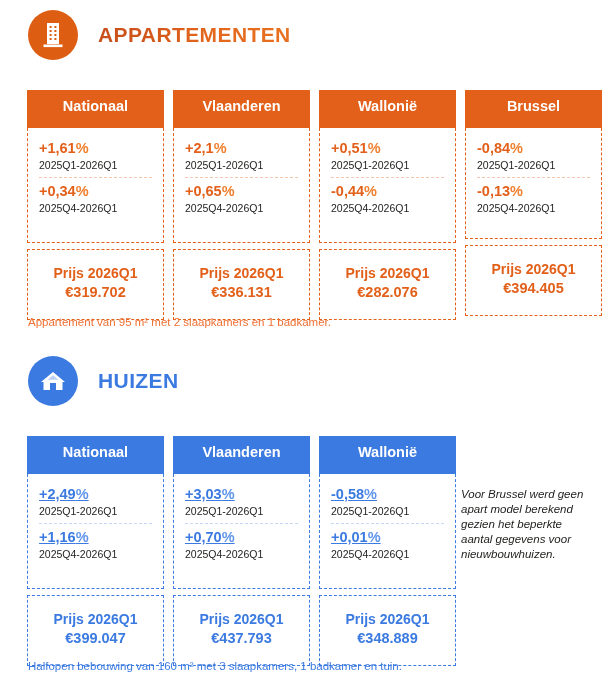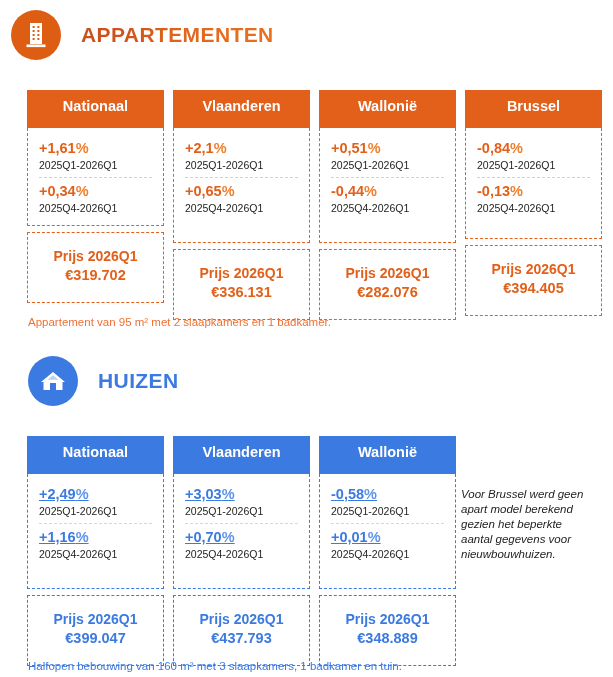--- a/index.html
+++ b/index.html
@@ -77,21 +77,21 @@
 
   .caption { font-size: 11.5px; color: #ef7033; }
   .caption.blue-c { color: #3b7ae0; }
 
   .side-note {
     font-style: italic; font-size: 11.5px; line-height: 15px; color: #1d1d1b;
     font-family: "Liberation Sans", sans-serif;
   }
 
   
-  #appart-head { position: absolute; left: 11px; top: 10px; }
+  #appart-head { position: absolute; left: 28px; top: 10px; }
   #appart-table { position: absolute; left: 27px; top: 90px; }
   #appart-caption { position: absolute; left: 28px; top: 316px; }
   #huizen-head { position: absolute; left: 28px; top: 356px; }
   #huizen-table { position: absolute; left: 27px; top: 436px; }
   #huizen-note { position: absolute; left: 461px; top: 487px; width: 135px; }
   #huizen-caption { position: absolute; left: 28px; top: 660px; }
 </style>
 </head>
 <body>
 
@@ -112,21 +112,21 @@
         <rect x="14.4" y="18" width="2" height="2" fill="#dd5d12"></rect>
       </svg>
     </div>
     <div class="sec-title orange">APPARTEMENTEN</div>
   </div>
 
   <div class="table orange" id="appart-table">
 
     <div class="col" style="width:137px">
       <div class="col-head">Nationaal</div>
-      <div class="data-box" style="height:98px">
+      <div class="data-box" style="height:115px">
         <div class="stat">
           <div class="pct"><span>+1,61</span><span class="sym">%</span></div>
           <div class="period">2025Q1-2026Q1</div>
         </div>
         <div class="stat-sep"></div>
         <div class="stat">
           <div class="pct"><span>+0,34</span><span class="sym">%</span></div>
           <div class="period">2025Q4-2026Q1</div>
         </div>
       </div>

